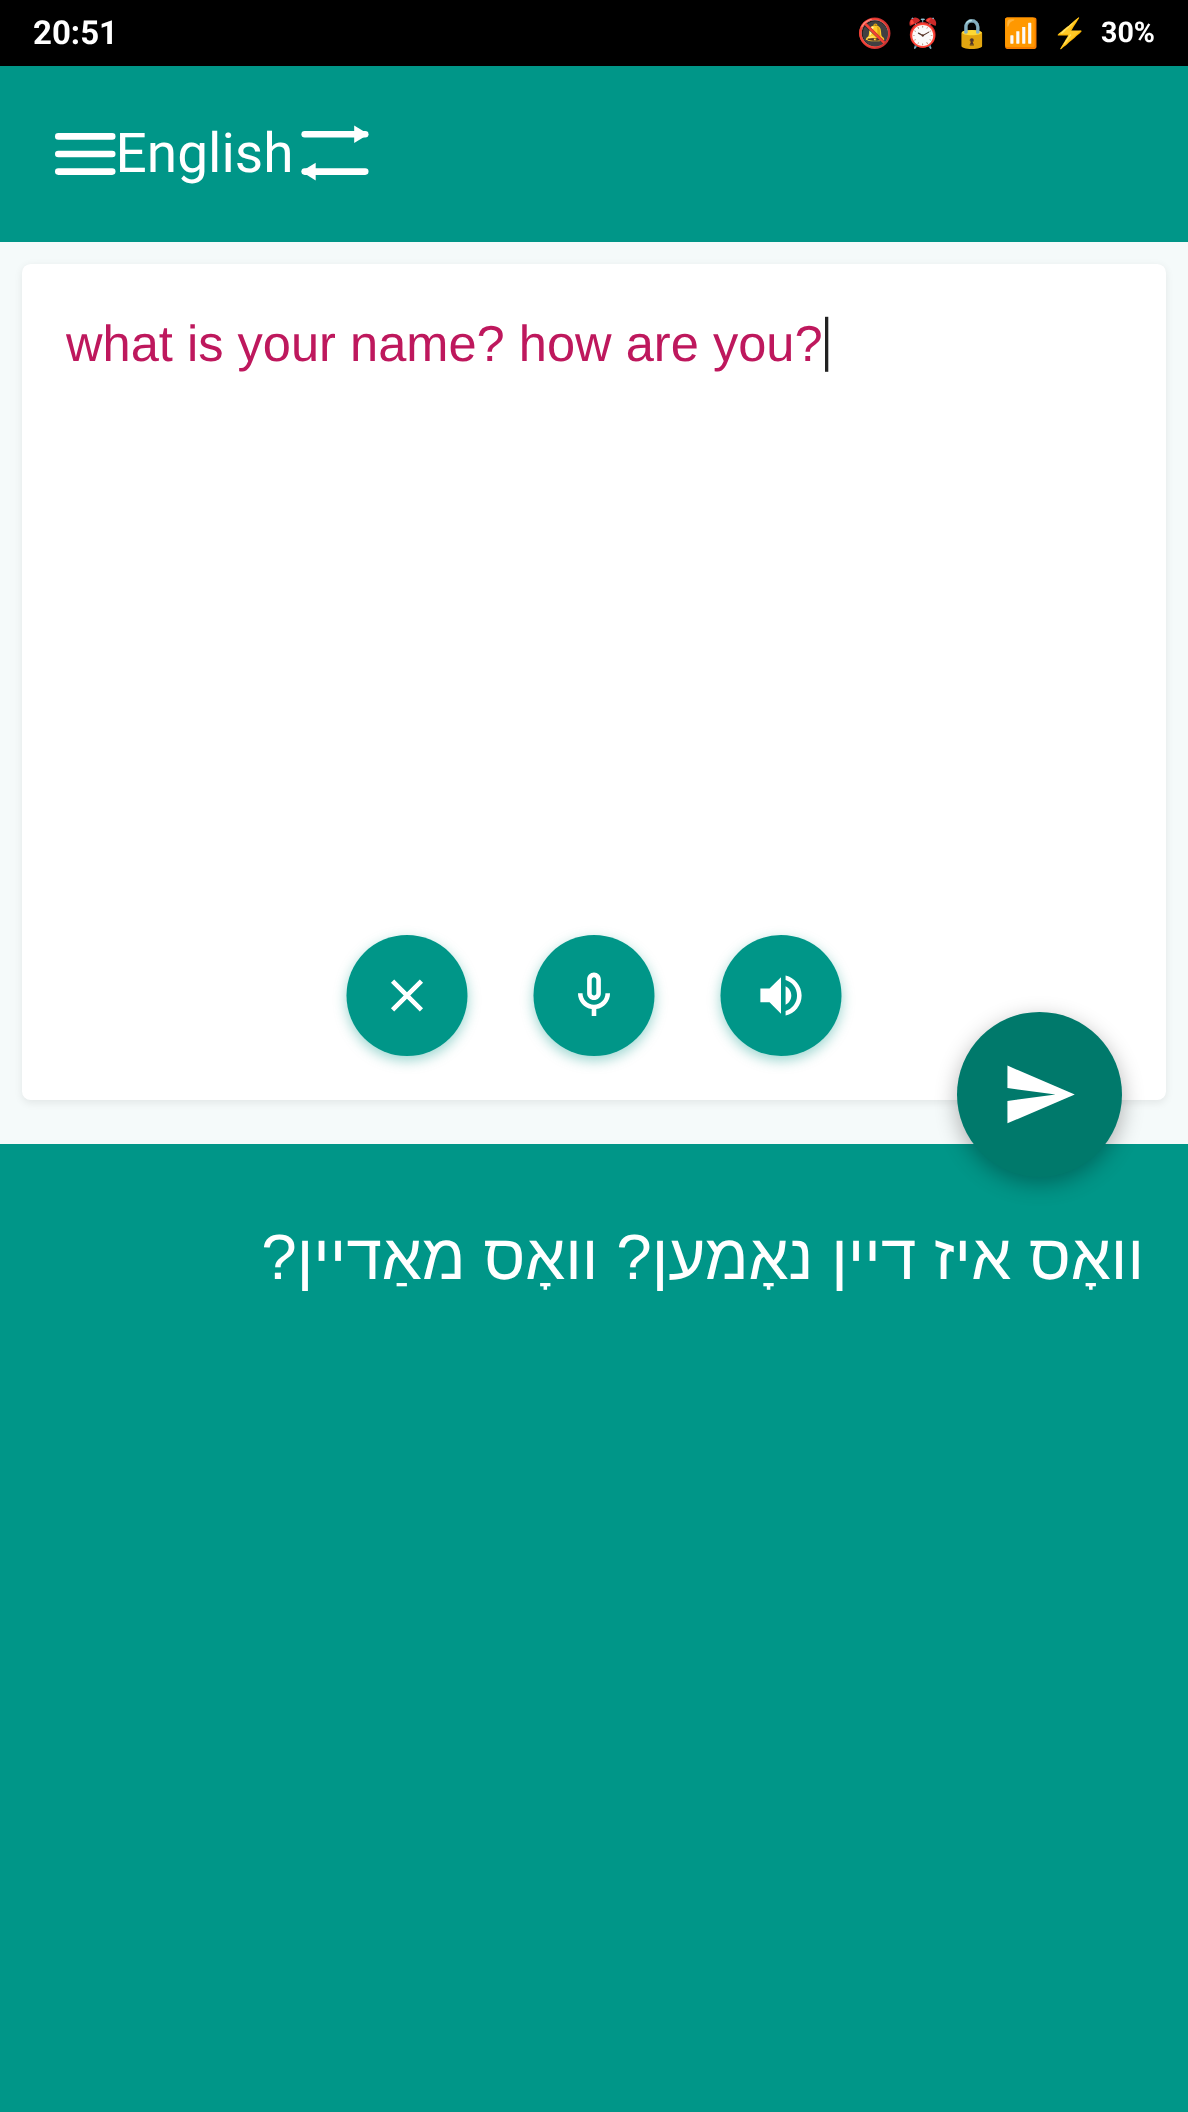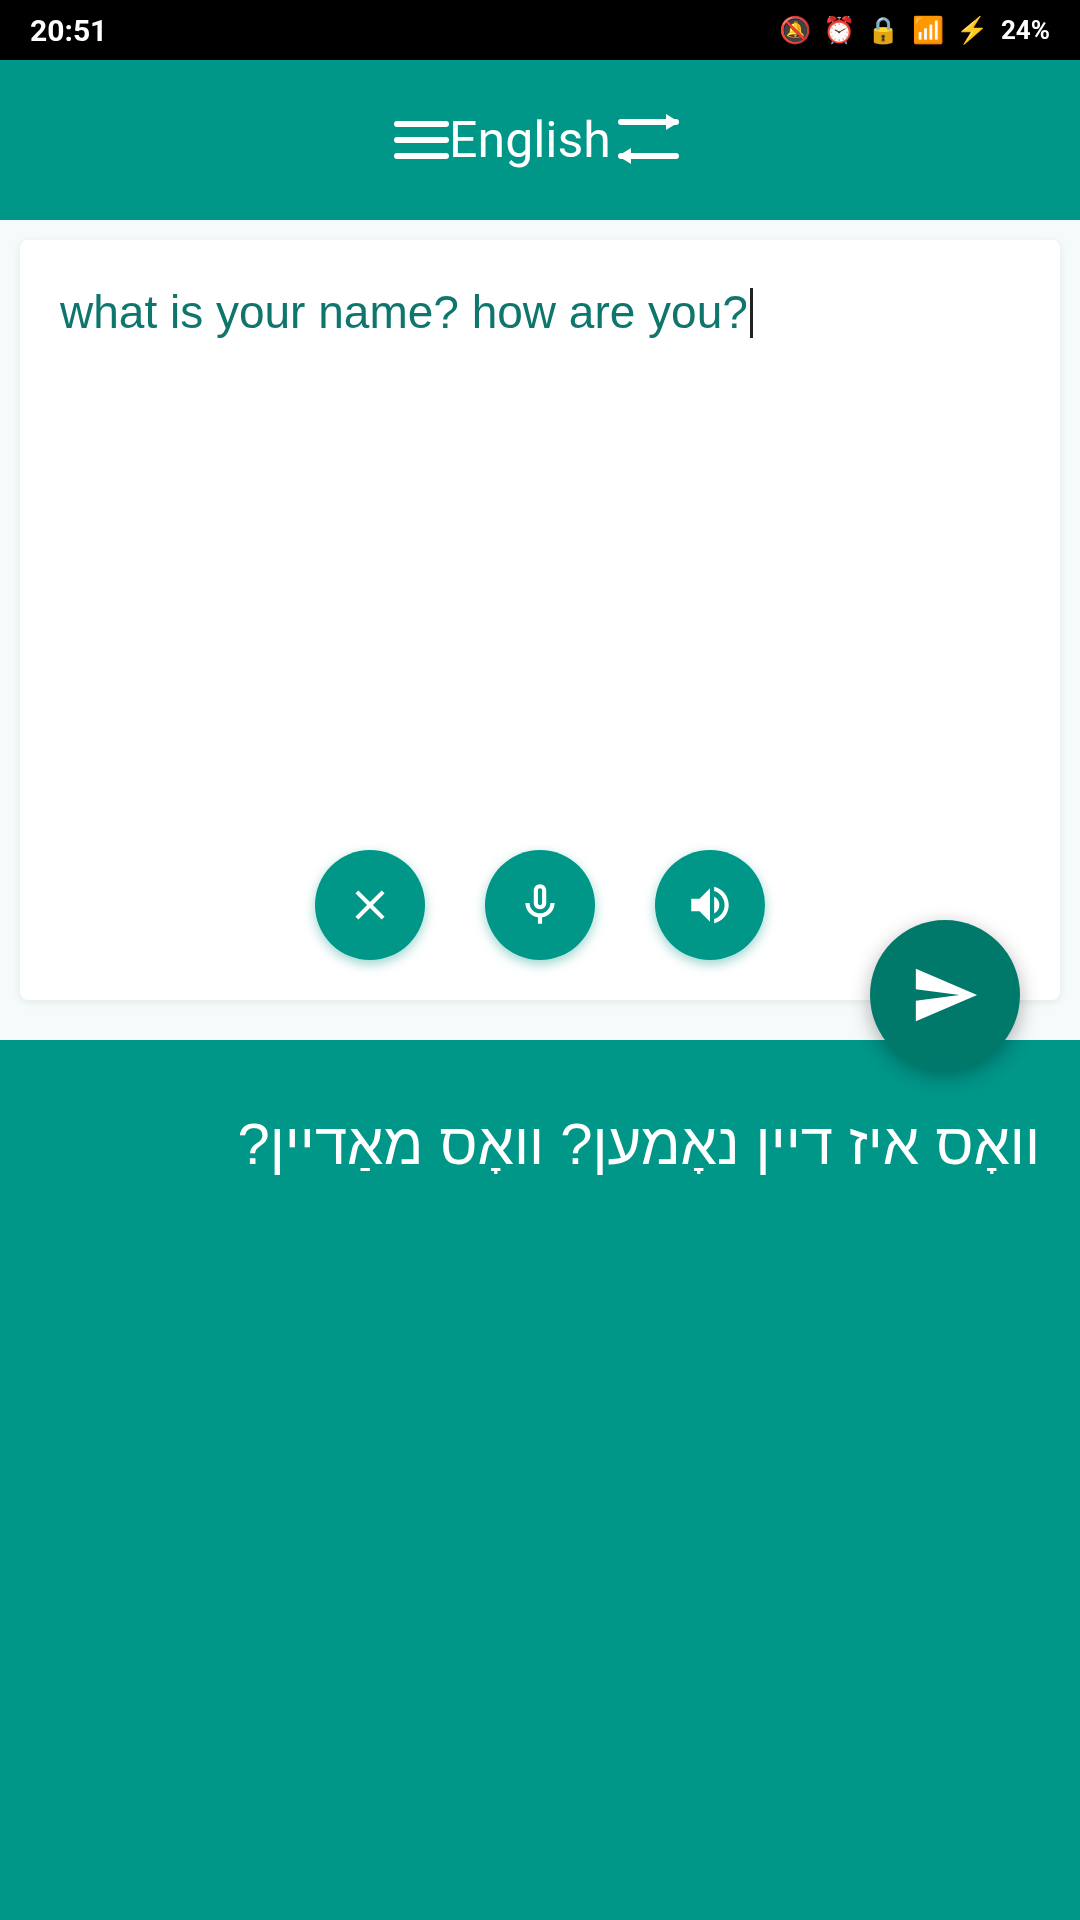--- a/index.html
+++ b/index.html
@@ -43,21 +43,21 @@
       font-size: 26px;
     }
 
     
     .toolbar {
       width: 100%;
       height: 160px;
       background: #009688;
       display: flex;
       align-items: center;
-      justify-content: center;
+      justify-content: flex-start;
       padding: 4px 50px;
     }
 
     .hamburger-icon {
       display: flex;
       flex-direction: column;
       gap: 10px;
       cursor: pointer;
     }
 
@@ -204,21 +204,21 @@
 
     <span>🔕</span>
 
     <span>⏰</span>
 
     <span>🔒</span>
 
     <span>📶</span>
 
     <span>⚡</span>
-    <span>24%</span>
+    <span>30%</span>
   </div>
 </div>
 
 <div class="toolbar">
   <div class="hamburger-icon">
     <span></span>
     <span></span>
     <span></span>
   </div>
   <span class="toolbar-lang">English</span>
@@ -231,21 +231,21 @@
       <polyline points="65,46 10,46" stroke="white" stroke-width="6" fill="none" stroke-linecap="round"></polyline>
       <polygon points="20,38 7,46 20,54" fill="white"></polygon>
     </svg>
   </div>
 </div>
 
 <div class="main">
 
   <div class="input-section">
     <div class="input-card">
-      <div style="font-size:46px; color:#0f766e; line-height:1.4; font-family:Arial,sans-serif;">
+      <div style="font-size:46px; color:#be185d; line-height:1.4; font-family:Arial,sans-serif;">
         <span>what is your name? how are you?</span><span class="cursor"></span>
       </div>
 
       <div class="input-actions">
 
         <button class="action-btn" title="Clear">
           <svg viewBox="0 0 24 24" xmlns="http://www.w3.org/2000/svg">
             <path d="M19 6.41L17.59 5 12 10.59 6.41 5 5 6.41 10.59 12 5 17.59 6.41 19 12 13.41 17.59 19 19 17.59 13.41 12z"></path>
           </svg>
         </button>

